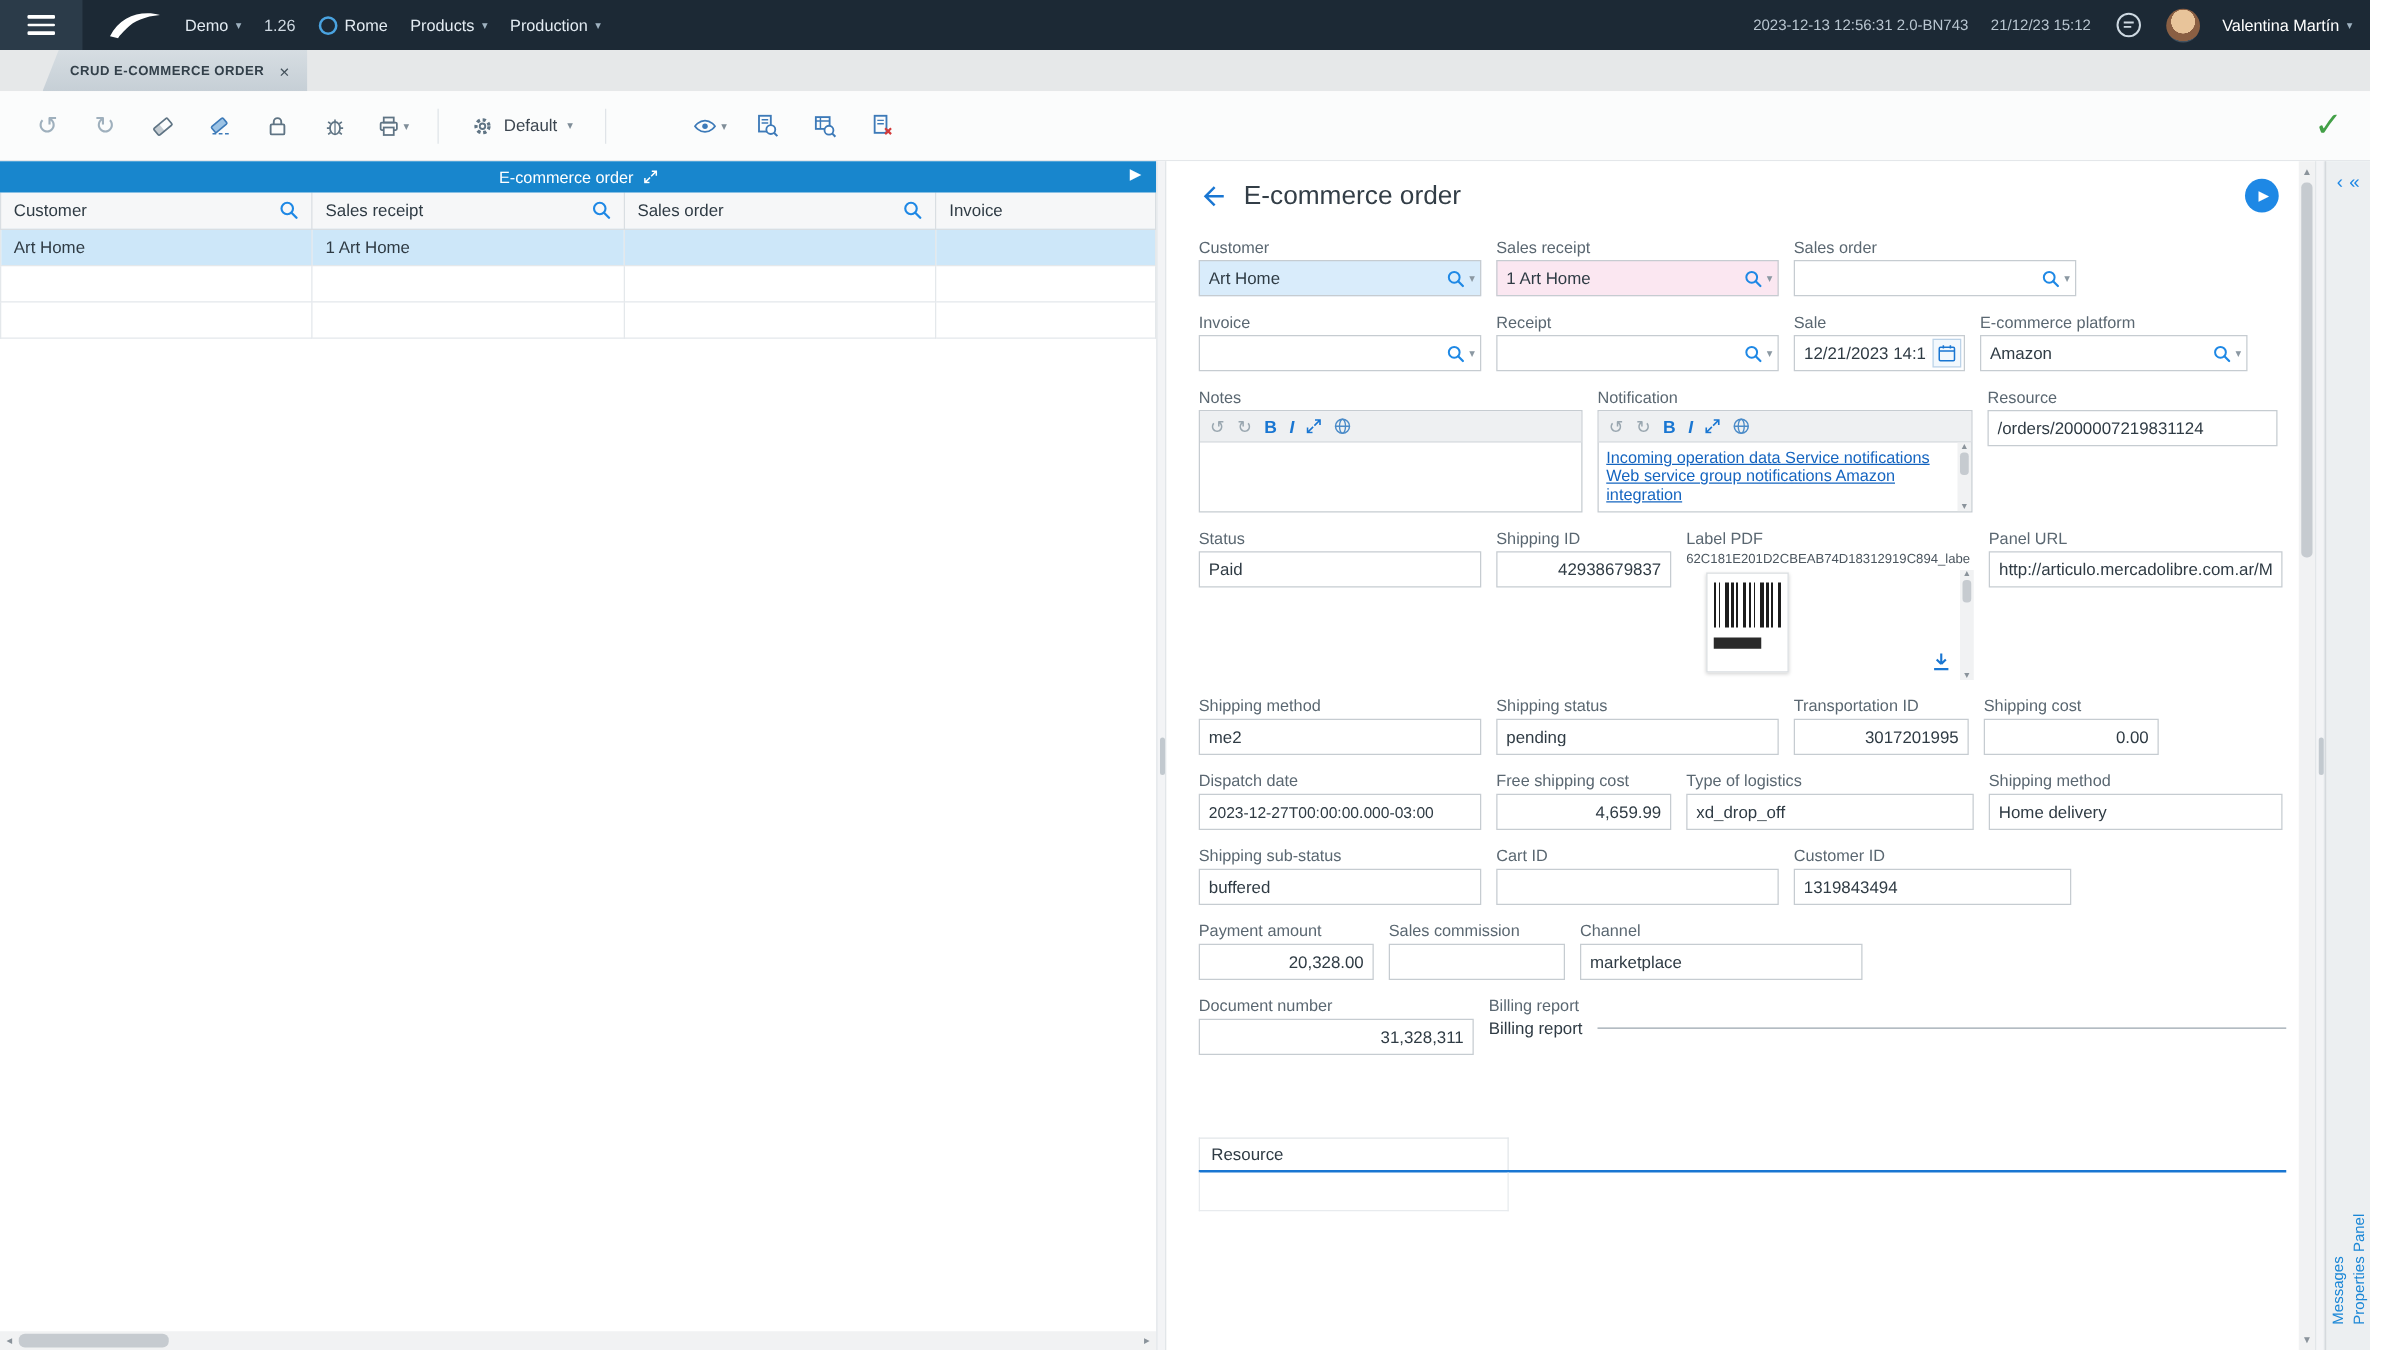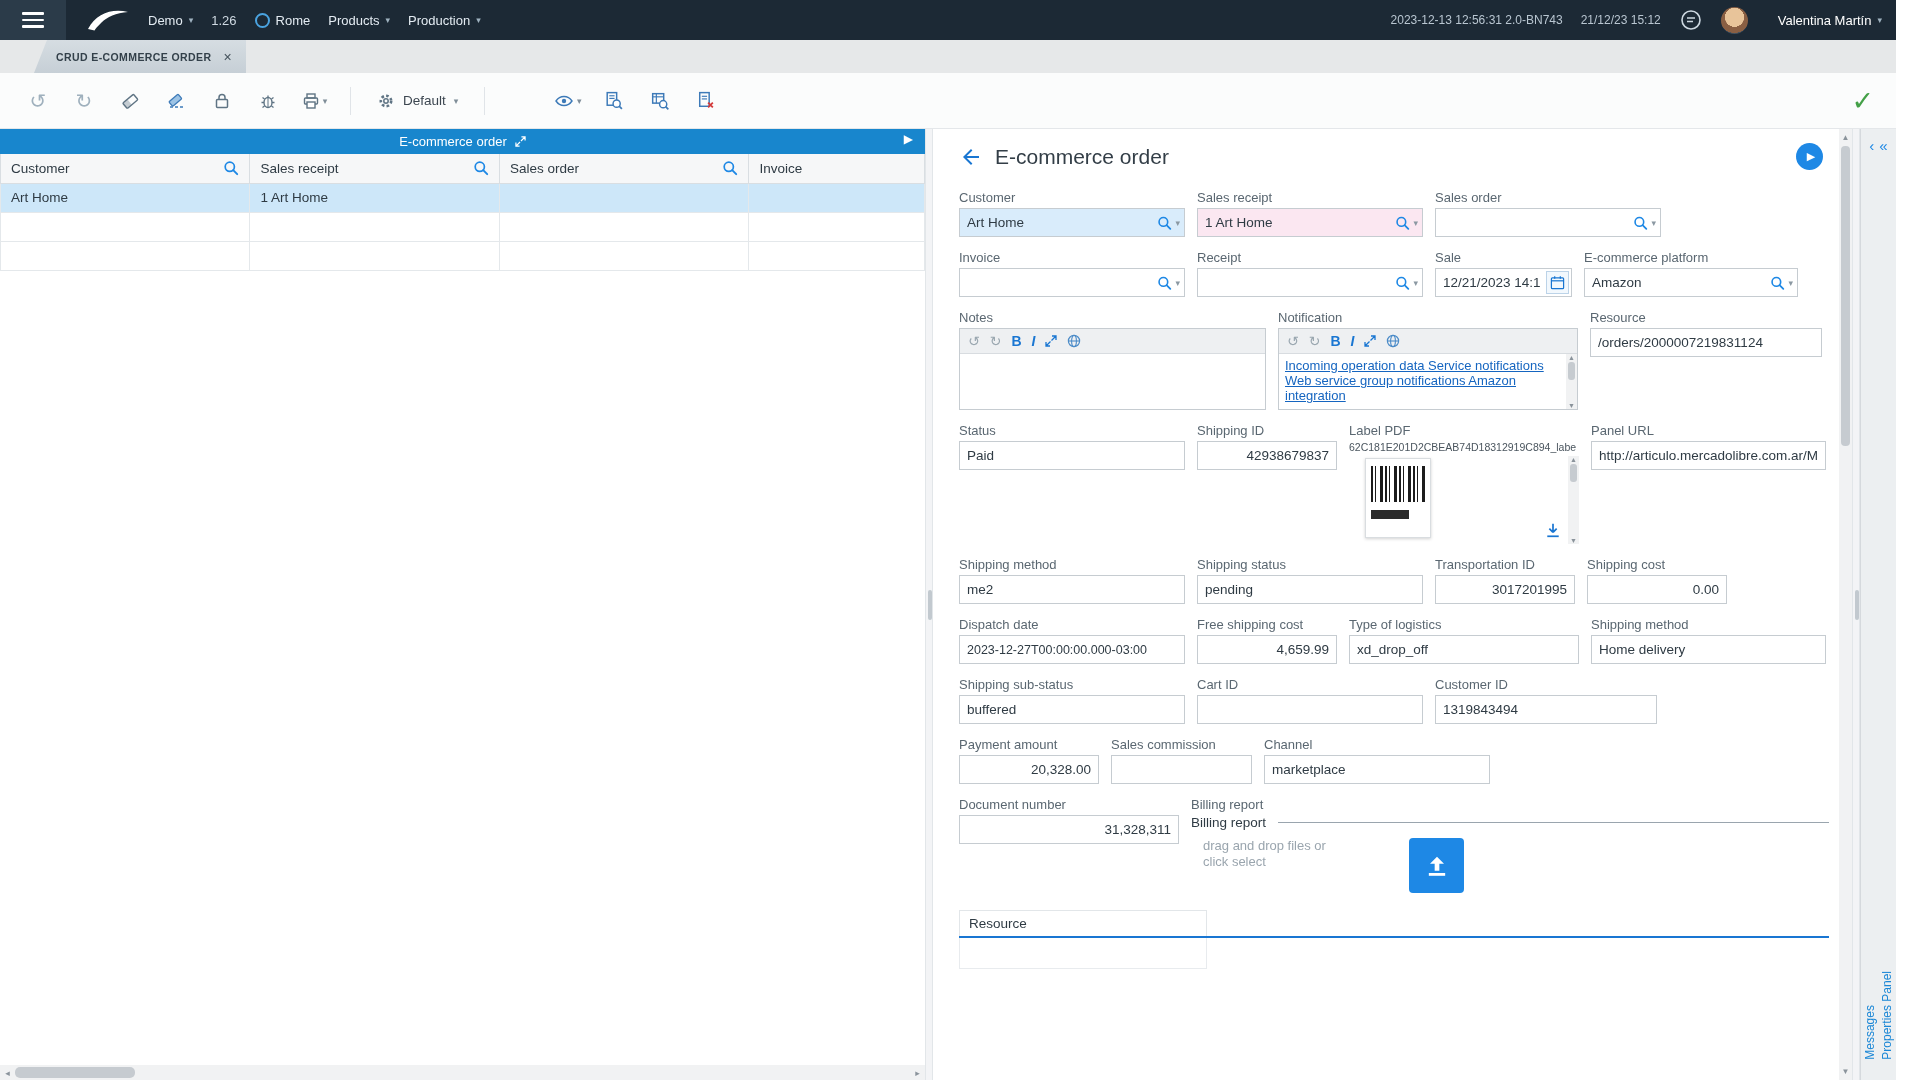--- a/index.html
+++ b/index.html
@@ -15,21 +15,21 @@
   .hamburger-box i { display:block; width:22px; height:2.6px; background:#fff; border-radius:1px; }
   .logo-wrap { margin-left:2px; display:flex; align-items:center; }
   .tb-item { display:flex; align-items:center; gap:6px; cursor:pointer; white-space:nowrap; }
   .tb-caret { font-size:9px; color:#9fb2c0; }
   .tb-text { color:#cfd9e2; }
   .tb-text.small { font-size:12px; color:#b9c6d1; }
   .tb-spacer { flex:1; }
   .ring-icon { width:15px; height:15px; border:2.5px solid #4aa3e0; border-radius:50%; display:inline-block; }
   .avatar { width:27px; height:27px; border-radius:50%;
     background:radial-gradient(circle at 50% 38%, #e8c49a 0 44%, #8a5f43 45% 72%, #43525f 73%); }
-  .user-name { color:#fff;margin-left:12px; }
+  .user-name { color:#fff; }
 
   
   .tabbar { height:33px; background:#e6e8e9; display:flex; align-items:center; flex:0 0 33px; }
   .wtab { margin-left:34px; height:33px; display:flex; align-items:center; gap:12px;
     padding:0 14px 0 22px; background:linear-gradient(#d6dde2,#c6cfd6);
     clip-path:polygon(13px 0, 100% 0, 100% 100%, 0 100%);
     font-size:10.5px; font-weight:700; letter-spacing:.4px; color:#33404a; cursor:pointer; }
   .wtab-close { font-size:14px; font-weight:400; color:#44525c; cursor:pointer; }
 
   
@@ -676,29 +676,20 @@
           <div class="fld w-doc">
             <label>Document number</label>
             <div class="inp-wrap"><input class="inp num" value="31,328,311" style=""></div>
           </div>
           <div class="billing-group">
             <label style="font-size:13px;color:#5a6771;">Billing report</label>
             <div class="legend-row">
               <span>Billing report</span>
               <div class="legend-line"></div>
             </div>
-            <div class="billing-body">
-              <div class="dropzone">drag and drop files or click select</div>
-              <button class="upload-btn">
-                <svg width="28" height="28" viewBox="0 0 24 24">
-                    <path d="M12 4l6 6h-4v6h-4v-6H6z" fill="#fff"></path>
-                    <rect x="5" y="18" width="14" height="2.4" fill="#fff"></rect>
-                  </svg>
-              </button>
-            </div>
           </div>
         </div>
 
 
         <div class="subtable">
           <div class="st-header">
             <div class="st-hcell">Resource</div>
           </div>
           <div class="st-row">
               <div class="st-cell"></div>

